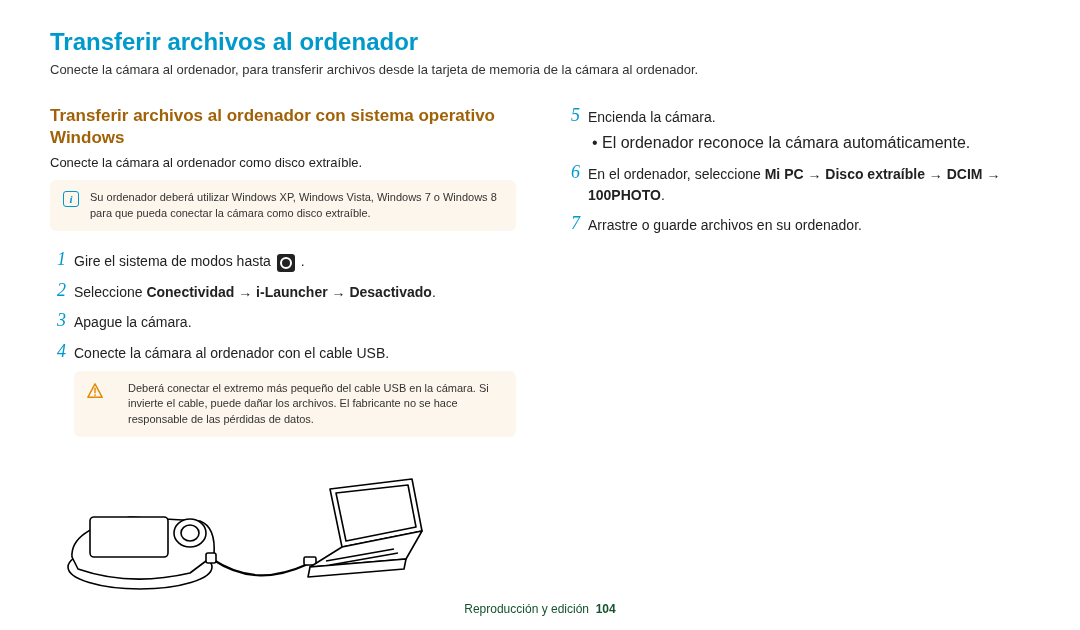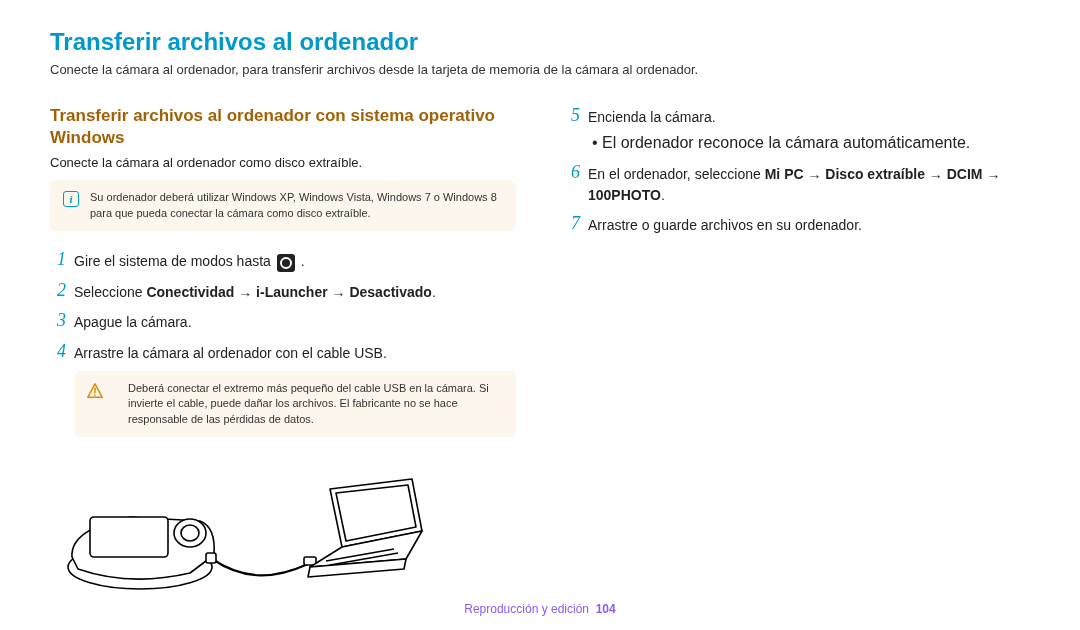--- a/index.html
+++ b/index.html
@@ -121,21 +121,21 @@
     margin-top: 14px;
     width: 380px;
     height: 130px;
   }
   .footer {
     position: absolute;
     bottom: 14px;
     left: 0; right: 0;
     text-align: center;
     font-size: 12px;
-    color: #8b5cf6;
+    color: #14532d;
   }
   .footer .pnum { font-weight: 700; }
   .info-badge {
     width:16px; height:16px;
     border:1.5px solid #0099cc;
     border-radius:3px;
     color:#0099cc;
     font-size:11px;
     font-weight:700;
     display:flex;
@@ -180,21 +180,21 @@
         <span class="step-body">
           <span>Seleccione </span><b>Conectividad → i-Launcher → Desactivado</b><span>.</span>
         </span>
       </li>
       <li>
         <span class="num">3</span>
         <span class="step-body">Apague la cámara.</span>
       </li>
       <li>
         <span class="num">4</span>
-        <span class="step-body">Arrastre la cámara al ordenador con el cable USB.</span>
+        <span class="step-body">Conecte la cámara al ordenador con el cable USB.</span>
       </li>
     </ol>
 
     <div class="note-box" style="margin-left:24px;gap:24px;">
       <div class="icon-slot warn-wrap">
         <svg viewBox="0 0 20 20">
             <path d="M10 2 L18 17 L2 17 Z" fill="none" stroke="#e08a00" stroke-width="1.6" stroke-linejoin="round"></path>
             <line x1="10" y1="7" x2="10" y2="12" stroke="#e08a00" stroke-width="1.6" stroke-linecap="round"></line>
             <circle cx="10" cy="14.5" r="1" fill="#e08a00"></circle>
           </svg>

